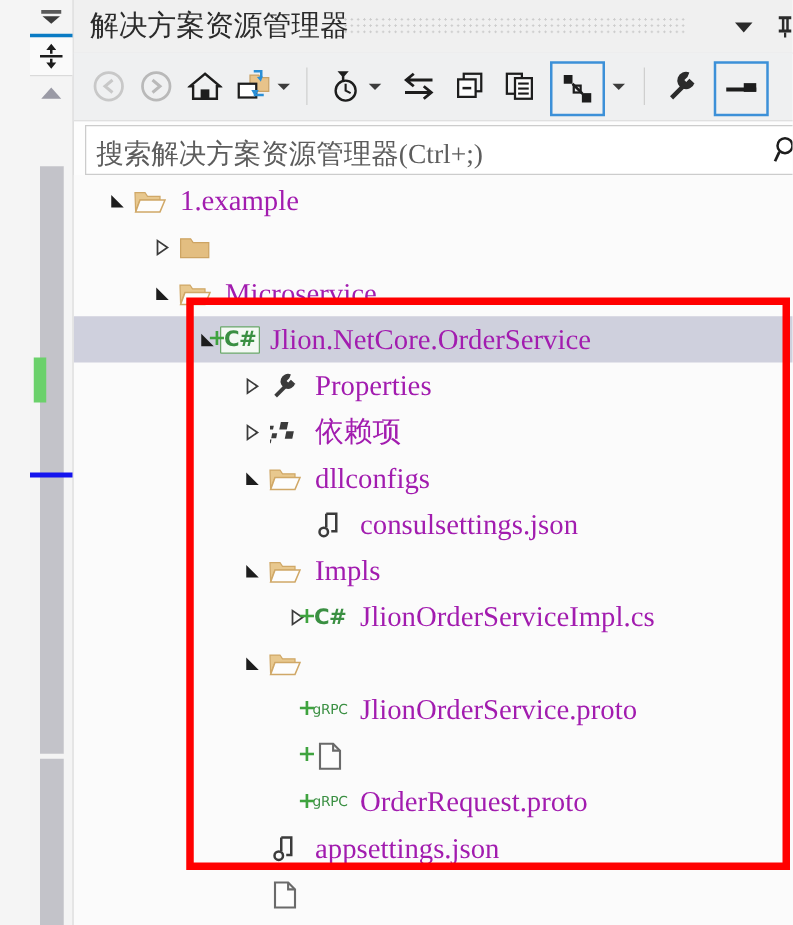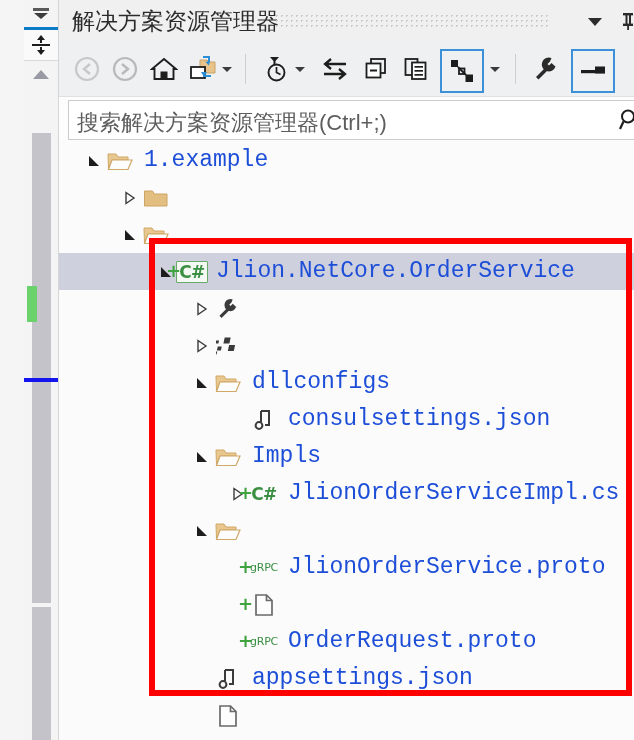--- a/index.html
+++ b/index.html
@@ -37,31 +37,31 @@
   
   .toolbar{position:absolute;left:35px;top:42px;width:599px;height:54px;background:#eff0f1;border-bottom:1px solid #e0e0e0;}
   .tool{position:absolute;top:9px;width:36px;height:36px;display:flex;align-items:center;justify-content:center;cursor:pointer;}
   .tool.boxed{border:2px solid #3c90d8;background:#eff0f1;}
   .tsep{position:absolute;top:12px;width:1px;height:30px;background:#cfcfcf;}
   .tcar{position:absolute;top:9px;width:16px;height:36px;display:flex;align-items:center;justify-content:center;cursor:pointer;}
 
   
   .searchbox{position:absolute;left:44px;top:100px;width:581px;height:38px;background:#fff;border:1px solid #ccc;}
   .searchbox .ph{position:absolute;left:8px;top:7px;font-size:22px;color:#5d5d5d;
-      font-family:Liberation Sans, sans-serif;white-space:nowrap;}
+      font-family:Liberation Serif, serif;white-space:nowrap;}
   .searchbox .sicon{position:absolute;right:6px;top:5px;width:28px;height:28px;display:flex;align-items:center;justify-content:center;cursor:pointer;}
 
   
   .treepane{position:absolute;left:35px;top:140px;width:599px;height:600px;background:#fbfbfb;overflow:hidden;}
   .row{position:absolute;left:0;width:580px;height:37px;display:flex;align-items:center;white-space:nowrap;}
   .row.sel{background:#cfd0dd;}
   .exp{width:22px;height:37px;display:flex;align-items:center;justify-content:center;flex:0 0 22px;cursor:pointer;}
   .ico{width:30px;height:37px;display:flex;align-items:center;justify-content:center;flex:0 0 30px;position:relative;}
-  .lbl{font-size:23px;color:#1d4ed8;line-height:37px;padding-left:9px;
-       font-family:Liberation Mono, monospace;}
+  .lbl{font-size:23px;color:#a21caf;line-height:37px;padding-left:9px;
+       font-family:Liberation Serif, serif;}
   .plus{position:absolute;left:-11px;top:9px;color:#3fa33f;font-size:18px;font-weight:bold;line-height:18px;
         font-family:"DejaVu Sans",sans-serif;}
   .cs-text{color:#3a8f42;font-size:17px;font-weight:bold;letter-spacing:-.5px;
            font-family:"DejaVu Sans",sans-serif;}
   .cs-box{border:1.5px solid #6aa86a;padding:0px 2px;background:#f4f9f4;border-radius:1px;}
   .grpc-text{color:#3a8f42;font-size:11px;font-weight:normal;letter-spacing:-.2px;
              font-family:"DejaVu Sans",sans-serif;}
 
   
   .vsb{position:absolute;right:0;top:140px;width:17px;height:600px;background:#f0f0f0;}
@@ -281,20 +281,21 @@
           <svg width="14" height="14" viewBox="0 0 14 14">
             <path d="M2 2 L12 12 L2 12 Z" fill="#1d1d1d"></path>
           </svg>
         </span>
         <span class="ico">
           <svg width="26" height="22" viewBox="0 0 26 22">
             <path d="M1 4 L9 4 L11 7 L21 7 L21 10 L5 10 L1.5 19 Z" fill="#e8c88e" stroke="#d0a867" stroke-width="1"></path>
             <path d="M5 10 L25 10 L21 19.5 L1.5 19.5 Z" fill="#fdfdfd" stroke="#d0a867" stroke-width="1.2"></path>
           </svg>
         </span>
+        <span class="lbl">Microservice</span>
       </div>
       <div class="row sel" style="top: 113px; padding-left: 96px;">
         <span class="exp">
           <svg width="14" height="14" viewBox="0 0 14 14">
             <path d="M2 2 L12 12 L2 12 Z" fill="#1d1d1d"></path>
           </svg>
         </span>
         <span class="ico">
           <span class="cs-text cs-box">C#</span>
           <span class="plus">+</span>
@@ -306,36 +307,38 @@
           <svg width="14" height="14" viewBox="0 0 14 14">
             <path d="M3 1.5 L11 7 L3 12.5 Z" fill="none" stroke="#3b3b3b" stroke-width="1.4"></path>
           </svg>
         </span>
         <span class="ico">
           <svg width="24" height="24" viewBox="0 0 28 28">
             <path d="M19.5 3 A7 7 0 1 0 23.5 11.5 L24.5 12.5 L19.5 8 L17 10.5 L15.5 9 L18 6.5 Z" fill="#3b3b3b"></path>
             <path d="M14 12 L4 22 L6.5 24.5 L16.5 14.5 Z" fill="#3b3b3b"></path>
           </svg>
         </span>
+        <span class="lbl">Properties</span>
       </div>
       <div class="row" style="top: 187px; padding-left: 132px;">
         <span class="exp">
           <svg width="14" height="14" viewBox="0 0 14 14">
             <path d="M3 1.5 L11 7 L3 12.5 Z" fill="none" stroke="#3b3b3b" stroke-width="1.4"></path>
           </svg>
         </span>
         <span class="ico">
           <svg width="24" height="20" viewBox="0 0 24 20">
             <rect x="9" y="1.5" width="6" height="6" fill="#3b3b3b" transform="skewX(-12)"></rect>
             <rect x="15" y="9" width="6" height="6" fill="#3b3b3b" transform="skewX(-12)"></rect>
             <rect x="4" y="10.5" width="4" height="4" fill="#3b3b3b" transform="skewX(-12)"></rect>
             <rect x="1" y="4.5" width="3" height="3" fill="#3b3b3b" transform="skewX(-12)"></rect>
             <rect x="1.5" y="15.5" width="3" height="3" fill="#3b3b3b" transform="skewX(-12)"></rect>
           </svg>
         </span>
+        <span class="lbl">依赖项</span>
       </div>
       <div class="row" style="top: 224px; padding-left: 132px;">
         <span class="exp">
           <svg width="14" height="14" viewBox="0 0 14 14">
             <path d="M2 2 L12 12 L2 12 Z" fill="#1d1d1d"></path>
           </svg>
         </span>
         <span class="ico">
           <svg width="26" height="22" viewBox="0 0 26 22">
             <path d="M1 4 L9 4 L11 7 L21 7 L21 10 L5 10 L1.5 19 Z" fill="#e8c88e" stroke="#d0a867" stroke-width="1"></path>

